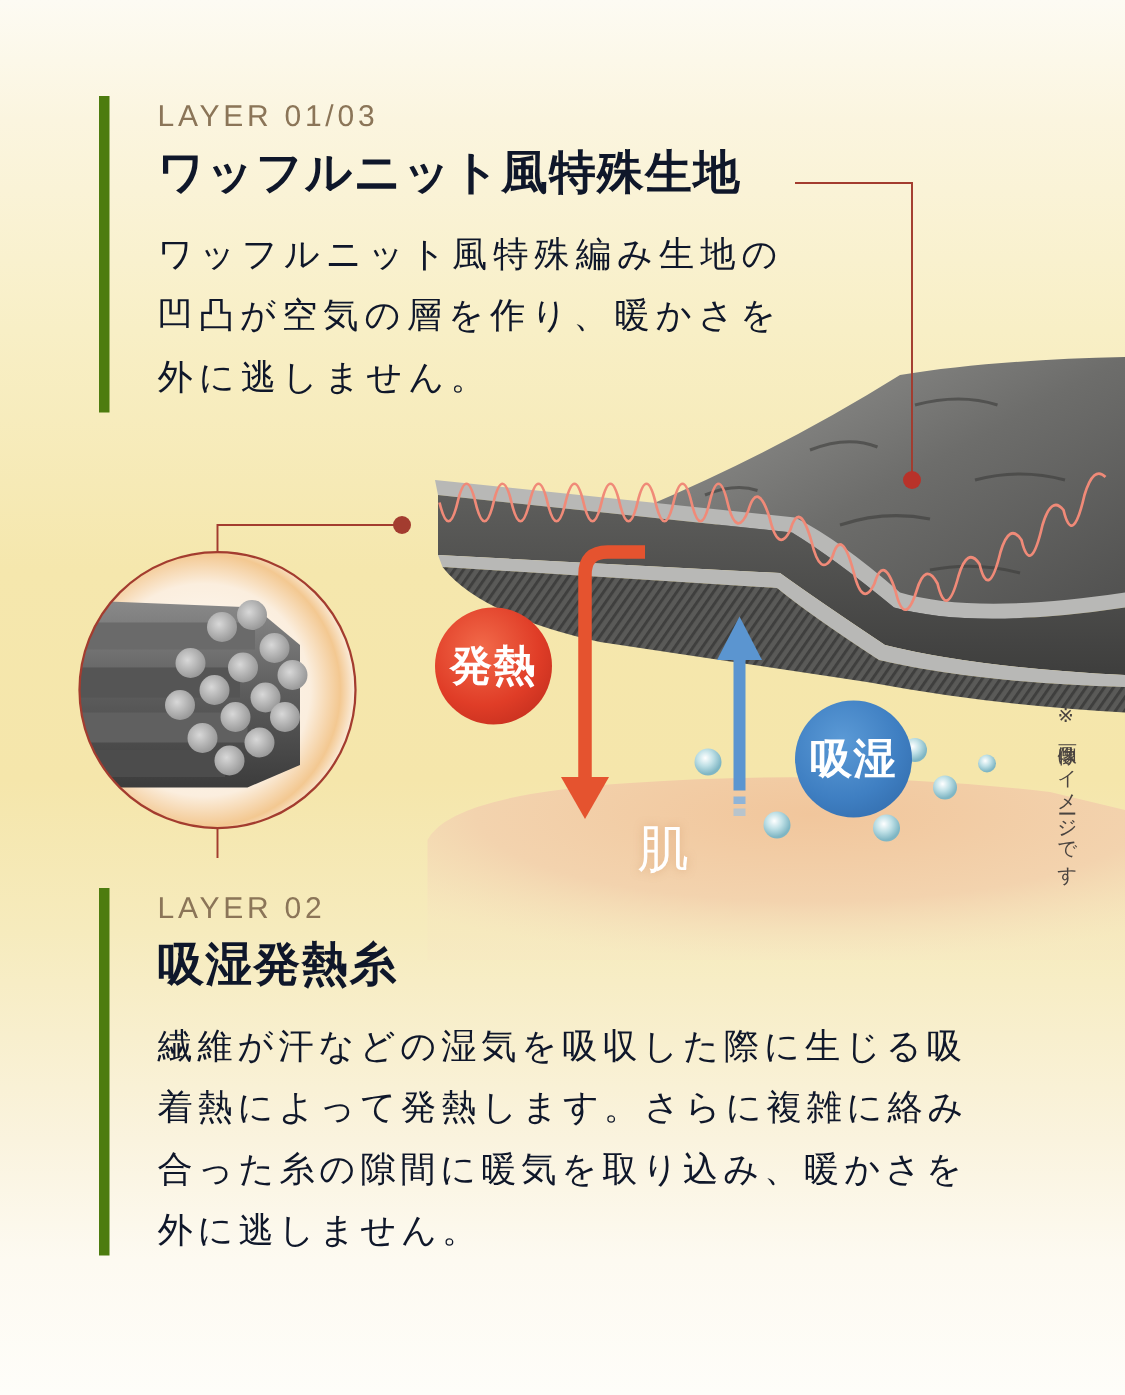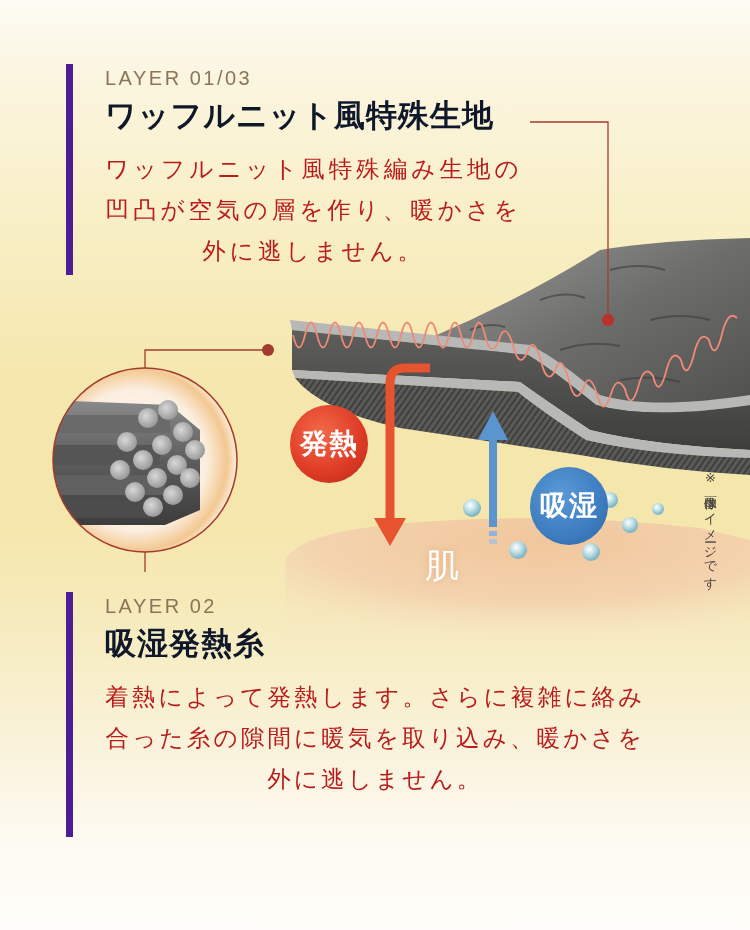--- a/index.html
+++ b/index.html
@@ -9,21 +9,21 @@
       font-family: "DejaVu Sans", "Liberation Sans", sans-serif;
       background: linear-gradient(to bottom,
         #fdfbf3 0px, #fbf5df 80px, #f8efc6 220px, #f5e7ad 380px,
         #f5e6ab 520px, #f6ebbd 620px, #faf3de 760px, #fdfaf1 840px, #fefdf9 930px);
       color: #2a2522;
     }
     .layer {
       position: absolute;
       left: 66px;
       padding-left: 32px;
-      border-left: 7px solid #4c1d95;
+      border-left: 7px solid #4d7c0f;
     }
     .layer-1 { top: 64px; height: 211px; }
     .layer-2 { top: 592px; height: 245px; }
     .layer-label {
       font-family: "Liberation Sans", "DejaVu Sans", sans-serif;
       font-size: 20px;
       letter-spacing: 2.5px;
       color: #8b7558;
       line-height: 26px;
       margin-top: 1px;
@@ -34,23 +34,22 @@
       color: #0f172a;
       line-height: 44px;
       letter-spacing: 1px;
       margin-top: 2px;
       white-space: nowrap;
     }
     .layer-desc {
       font-size: 23.5px;
       line-height: 41px;
       letter-spacing: 4px;
-      color: #b91c1c;
+      color: #0f172a;
       margin-top: 12px;
-      text-align: center;
     }
     .layer-desc span { display: block; white-space: nowrap; }
     .layer-2 .layer-desc { letter-spacing: 3.2px; margin-top: 12px; }
 
     .diagram { position: absolute; left: 0; top: 0; width: 750px; height: 930px; pointer-events: none; }
     .diagram svg { position: absolute; left: 0; top: 0; }
 
     .badge {
       position: absolute;
       border-radius: 50%;
@@ -212,17 +211,18 @@
     <span>ワッフルニット風特殊編み生地の</span>
     <span>凹凸が空気の層を作り、暖かさを</span>
     <span>外に逃しません。</span>
   </p>
 </section>
 
 <section class="layer layer-2">
   <div class="layer-label">LAYER 02</div>
   <h2 class="layer-title">吸湿発熱糸</h2>
   <p class="layer-desc">
+    <span>繊維が汗などの湿気を吸収した際に生じる吸</span>
     <span>着熱によって発熱します。さらに複雑に絡み</span>
     <span>合った糸の隙間に暖気を取り込み、暖かさを</span>
     <span>外に逃しません。</span>
   </p>
 </section>
 
 </body></html>

